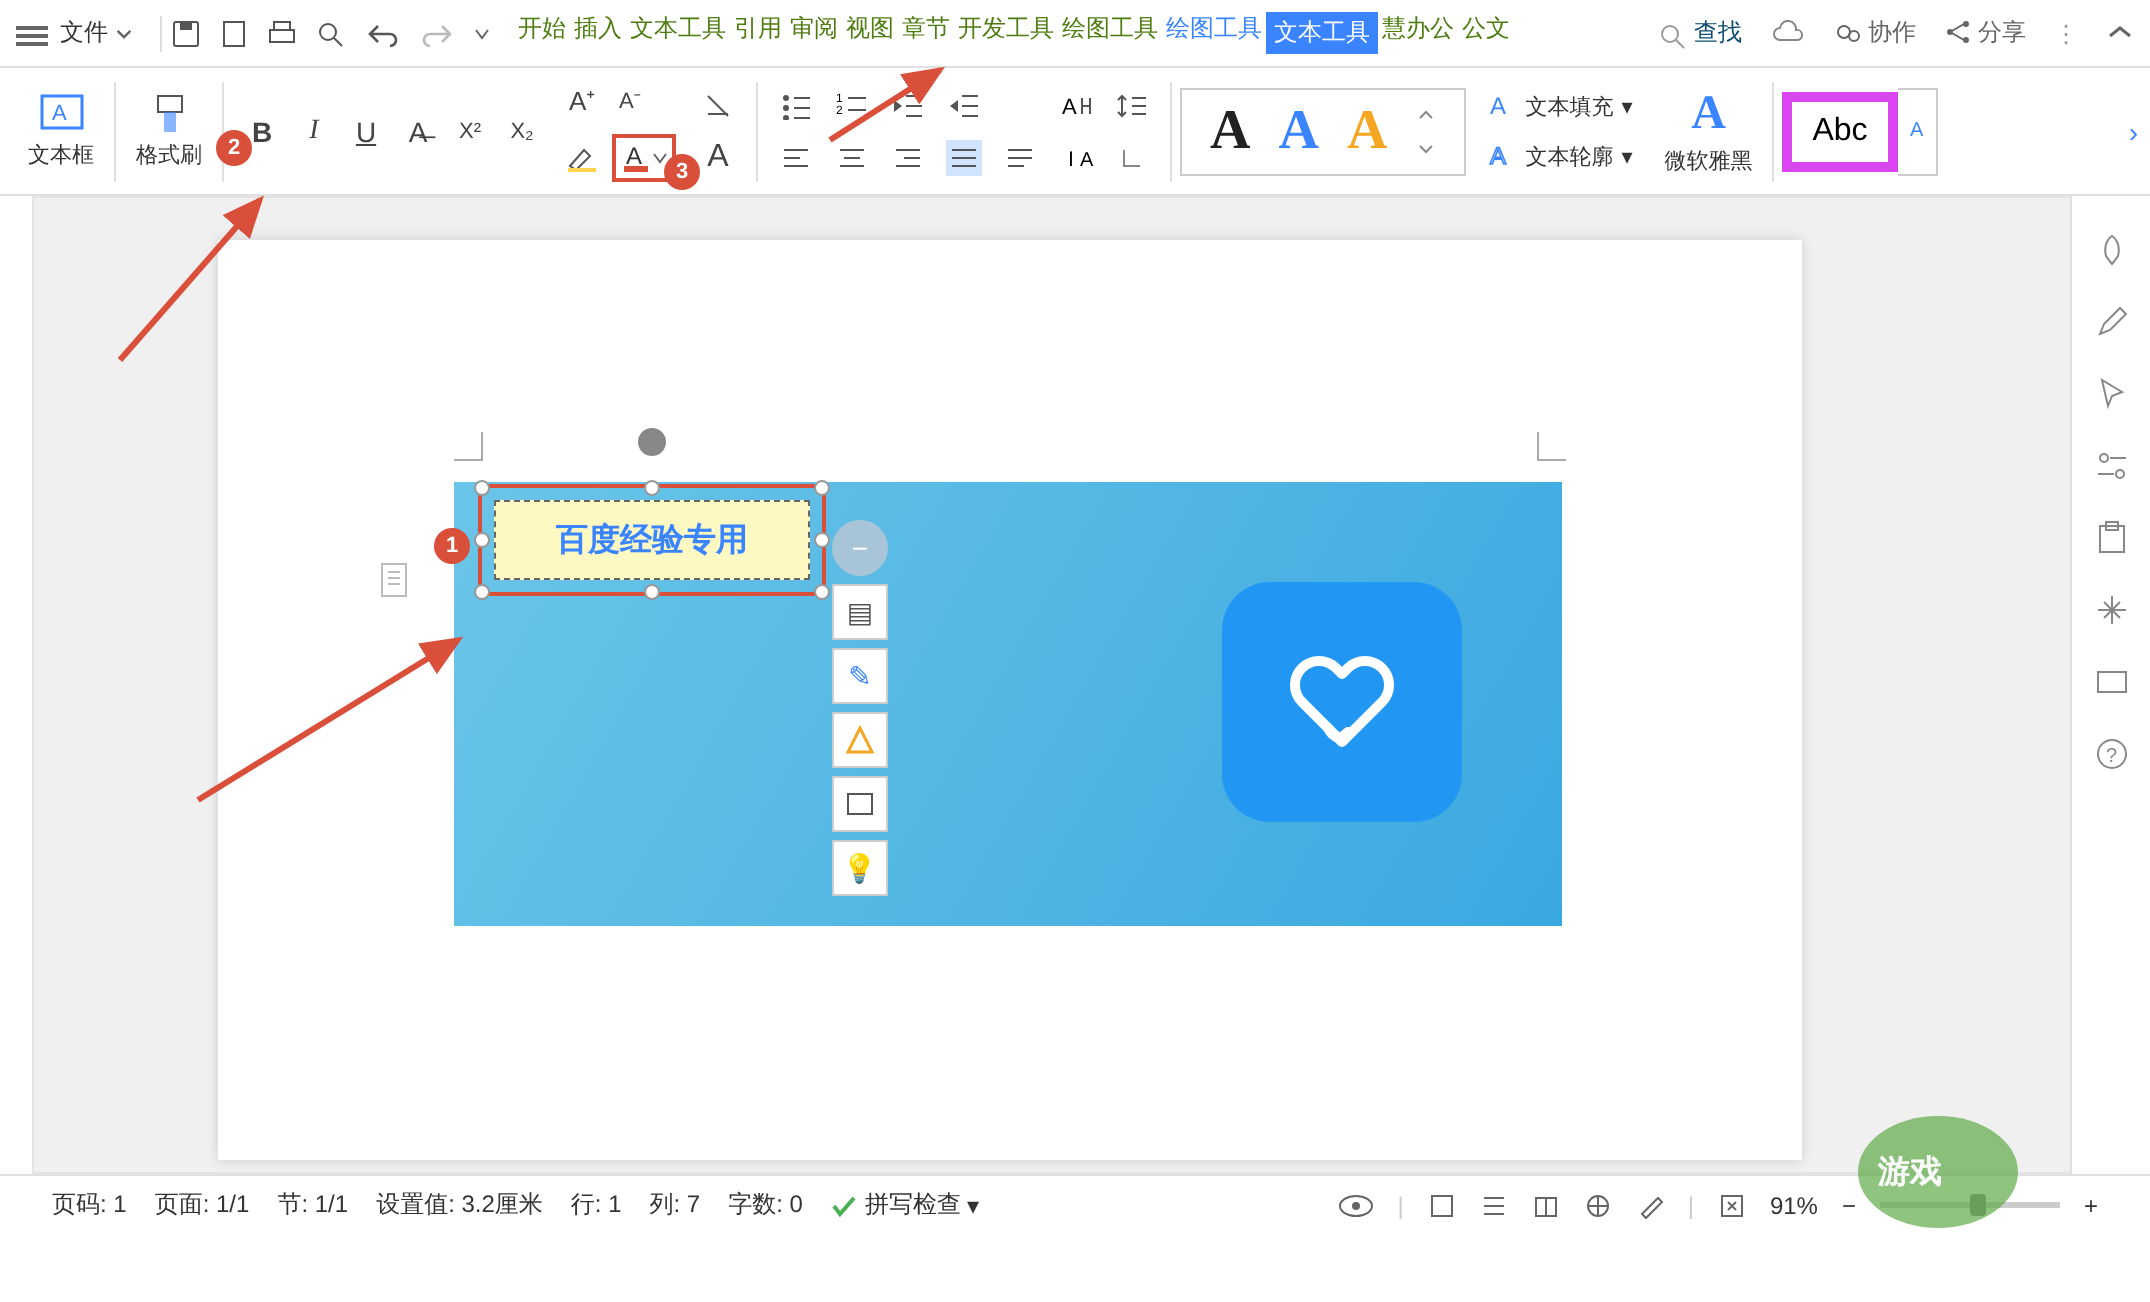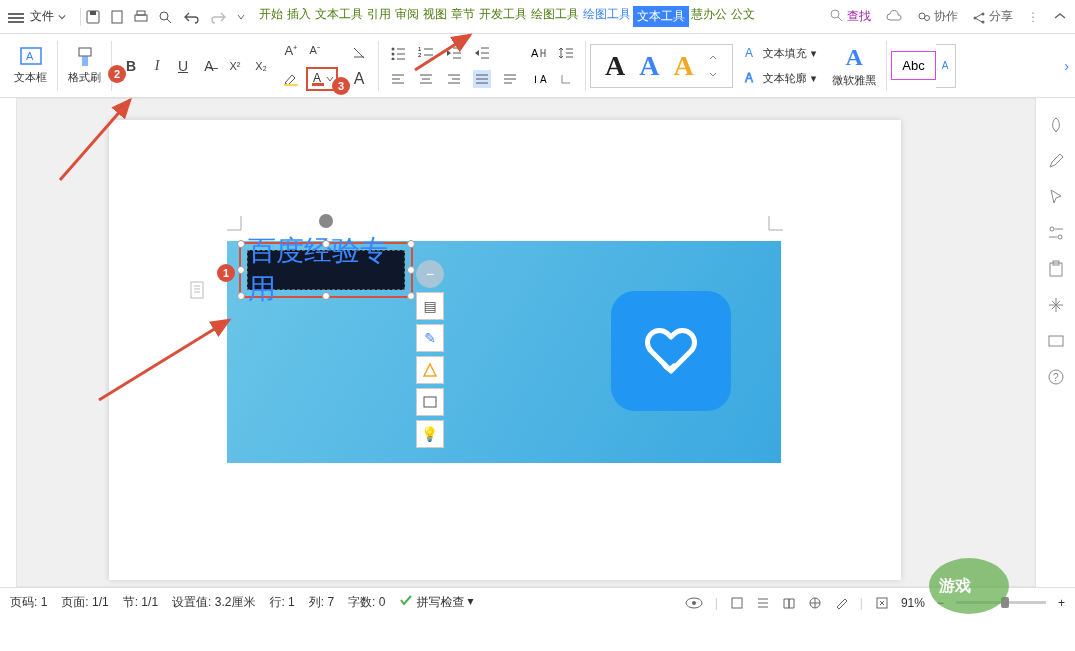--- a/index.html
+++ b/index.html
@@ -9,21 +9,21 @@
 .menu-icon span{display:block;height:2px;background:#666;margin:2px 0}
 .file-menu{margin-right:10px;display:flex;align-items:center;gap:4px}
 .file-menu svg{width:8px;height:8px}
 .qat{display:flex;gap:8px;align-items:center;margin-right:12px}
 .qat-sep{width:1px;height:18px;background:#ddd;margin:0 4px}
 .tabs{display:flex;font-size:12px}
 .tab{padding:0 2px;color:#4d7c0f;cursor:pointer}
 .tab.active{background:#3a85ff;color:#ffffff;padding:2px 4px}
 .tab.draw{color:#3a85ff}
 .right-tools{margin-left:auto;display:flex;align-items:center;gap:14px;color:#666}
-.search-box{display:flex;align-items:flex-start;gap:4px;color:#a21caf}
+.search-box{display:flex;align-items:flex-end;gap:4px;color:#0c4a6e}
 .ribbon{height:64px;border-bottom:1px solid #e0e0e0;display:flex;align-items:center;padding:0 8px;position:relative}
 .rbtn{display:flex;flex-direction:column;align-items:center;justify-content:center;font-size:11px;color:#333;padding:0 6px;gap:2px}
 .rbtn-h{display:flex;align-items:center;gap:4px;font-size:11px;color:#333;padding:2px 4px}
 .rsep{width:1px;height:50px;background:#e0e0e0;margin:0 4px}
 .font-group{display:flex;flex-direction:column;gap:4px;padding:0 6px}
 .font-row1{display:flex;align-items:center;gap:1px;border:2px solid #d94f3a;padding:0}
 .font-sel{height:22px;border:1px solid #ccc;background:#fff;font-size:12px;padding:0 18px 0 4px;position:relative;display:flex;align-items:center}
 .font-sel.name{width:100px}
 .font-sel.size{width:60px}
 .font-sel::after{content:"";position:absolute;right:4px;top:9px;border:4px solid transparent;border-top-color:#666}
@@ -31,40 +31,40 @@
 .icon-btn{width:18px;height:18px;display:flex;align-items:center;justify-content:center;color:#444}
 .badge{position:absolute;width:18px;height:18px;background:#d94f3a;border-radius:50%;color:#fff;font-size:11px;display:flex;align-items:center;justify-content:center;font-weight:bold}
 .font-color-box{border:2px solid #d94f3a;padding:2px;display:flex;align-items:center}
 .para-group{display:flex;flex-direction:column;gap:8px;padding:0 6px}
 .para-row{display:flex;gap:10px;align-items:center}
 .align-active{background:#d0e3ff;padding:2px}
 .wordart-group{display:flex;gap:14px;align-items:center;border:1px solid #ccc;padding:6px 14px;height:44px}
 .wordart-a{font-size:28px;font-weight:bold;font-family:Georgia,serif}
 .fill-group{display:flex;flex-direction:column;gap:6px;padding:0 6px}
 .effect-a{font-size:24px;color:#3a85ff;font-weight:bold;font-family:Georgia,serif}
-.abc-box{border:1px solid #d946ef;padding:6px 10px;font-size:13px}
+.abc-box{border:5px solid #d946ef;padding:6px 10px;font-size:16px}
 .canvas-area{height:489px;background:#fff;display:flex;position:relative}
 .ruler-v{width:16px;background:#fff}
 .page-wrap{flex:1;background:#f0f0f0;position:relative;overflow:hidden;margin:0 8px 0 0;border:1px solid #e4e4e4}
 .page{position:absolute;left:92px;top:21px;width:792px;height:460px;background:#fff;box-shadow:0 0 6px rgba(0,0,0,.15)}
 .crop-mark{position:absolute;width:26px;height:26px}
 .crop-mark::before,.crop-mark::after{content:"";position:absolute;background:#999}
 .banner{position:absolute;left:118px;top:121px;width:554px;height:222px;background:linear-gradient(120deg,#6bc5e8 0%,#3aa8e0 100%)}
 .heart-icon{position:absolute;right:50px;top:50px;width:120px;height:120px;background:#2196f3;border-radius:24px;display:flex;align-items:center;justify-content:center}
 .textbox{position:absolute;left:130px;top:122px;width:174px;height:56px;border:2px solid #d94f3a;background:transparent}
-.textbox-inner{position:absolute;inset:6px;border:1px dashed #666;background:#0f172a;display:flex;align-items:center;justify-content:center;font-size:28px;font-weight:normal;color:#3a85ff}
+.textbox-inner{position:absolute;inset:6px;border:1px dashed #666;background:#fef9c3;display:flex;align-items:center;justify-content:center;font-size:16px;font-weight:bold;color:#3a85ff}
 .handle{position:absolute;width:8px;height:8px;background:#fff;border:1px solid #999;border-radius:50%}
 .rotate-handle{position:absolute;left:50%;top:-30px;transform:translateX(-50%);width:14px;height:14px;background:#888;border-radius:50%}
 .float-toolbar{position:absolute;left:307px;top:140px;display:flex;flex-direction:column;gap:4px}
 .float-btn{width:28px;height:28px;background:#fff;border:1px solid #ccc;display:flex;align-items:center;justify-content:center;font-size:14px;color:#555}
 .arrow-red{position:absolute;pointer-events:none}
 .scroll-v{width:14px;background:#f5f5f5;border-left:1px solid #e0e0e0;position:relative}
 .scroll-thumb{position:absolute;left:2px;width:8px;background:#c0c0c0;border-radius:4px}
 .sidebar{position:absolute;right:0;top:98px;width:40px;height:489px;background:#fff;border-left:1px solid #e0e0e0;display:flex;flex-direction:column;align-items:center;gap:18px;padding-top:18px;color:#888}
-.statusbar{height:30px;border-top:1px solid #e0e0e0;display:flex;align-items:center;padding:0 10px;font-size:12px;color:#333;gap:14px}
+.statusbar{height:30px;border-top:1px solid #e0e0e0;display:flex;align-items:center;padding:0 26px;font-size:12px;color:#333;gap:14px}
 .status-sep{color:#ccc}
 .zoom-slider{width:90px;height:3px;background:#ccc;position:relative}
 .zoom-slider::before{content:"";position:absolute;left:45px;top:-4px;width:8px;height:11px;background:#888;border-radius:2px}
 .watermark{position:absolute;right:36px;bottom:30px;opacity:.75}
 .doc-icon{position:absolute;left:80px;top:160px;color:#bbb}
 svg{display:block}
 </style>
 </head>
 <body>
 
@@ -149,21 +149,21 @@
           <path d="M5 10a3 3 0 0 1 0-6 4 4 0 0 1 8 1 2.5 2.5 0 0 1 1 5H5z" fill="none" stroke="#888"></path>
         </svg>
       </span>
     <span style="display:flex;gap:3px;align-items:center">
         <svg width="14" height="14">
           <circle cx="5" cy="6" r="3" fill="none" stroke="#666"></circle>
           <circle cx="10" cy="8" r="2.5" fill="none" stroke="#666"></circle>
         </svg>
         <span>协作</span>
       </span>
-    <span style="display:flex;gap:3px;align-items:center">
+    <span style="display:flex;gap:3px;align-items:flex-start">
         <svg width="14" height="14">
           <path d="M3 8 L10 4 M3 8 L10 12" stroke="#666"></path>
           <circle cx="3" cy="8" r="1.5" fill="#666"></circle>
           <circle cx="11" cy="4" r="1.5" fill="#666"></circle>
           <circle cx="11" cy="12" r="1.5" fill="#666"></circle>
         </svg>
         <span>分享</span>
       </span>
     <span style="color:#999">⋮</span>
     <span>
@@ -518,21 +518,21 @@
 </div>
 
 <div class="statusbar">
   <span>页码: 1</span>
   <span>页面: 1/1</span>
   <span>节: 1/1</span>
   <span>设置值: 3.2厘米</span>
   <span>行: 1</span>
   <span>列: 7</span>
   <span>字数: 0</span>
-  <span style="display:flex;gap:3px"><svg width="14" height="12">
+  <span style="display:flex;align-items:center;gap:3px"><svg width="14" height="12">
         <path d="M2 6l3 4 7-8" fill="none" stroke="#4caf50" stroke-width="2"></path>
       </svg><span>拼写检查</span> ▾</span>
 
   <div style="margin-left:auto;display:flex;align-items:center;gap:12px">
     <span>
         <svg width="18" height="12">
           <ellipse cx="9" cy="6" rx="8" ry="5" fill="none" stroke="#666"></ellipse>
           <circle cx="9" cy="6" r="2" fill="#666"></circle>
         </svg>
       </span>

